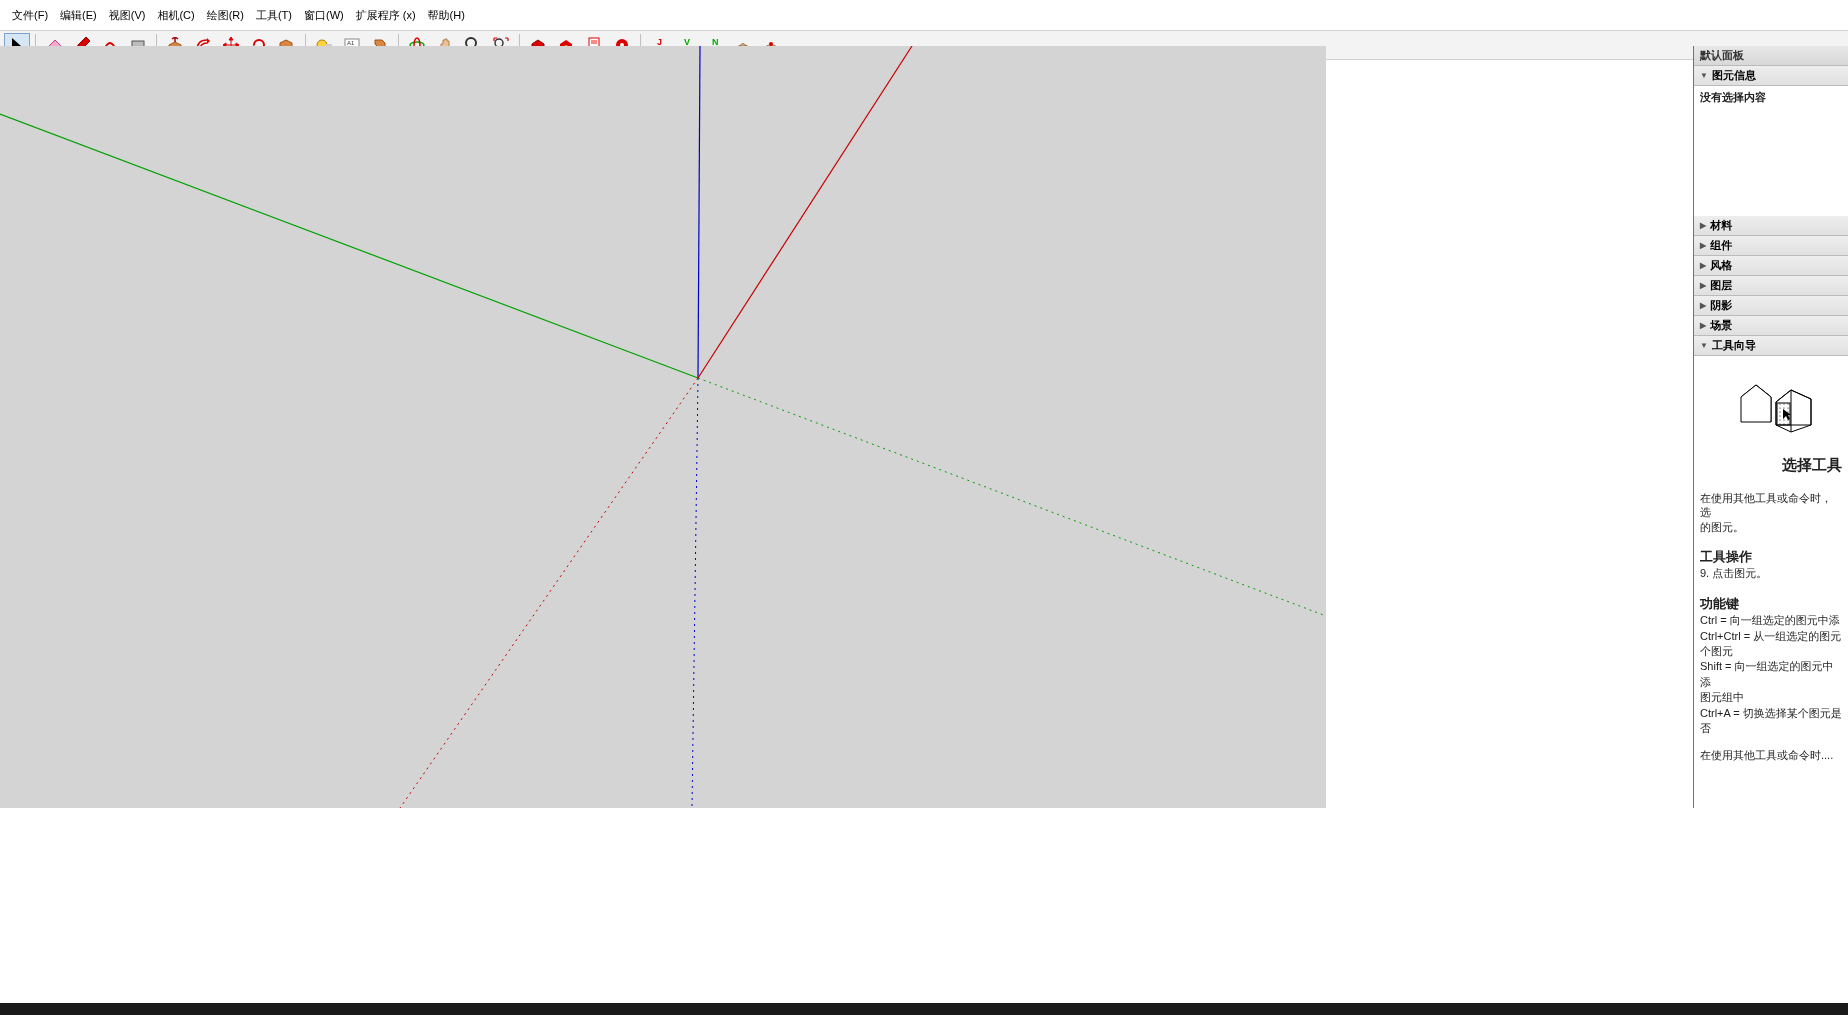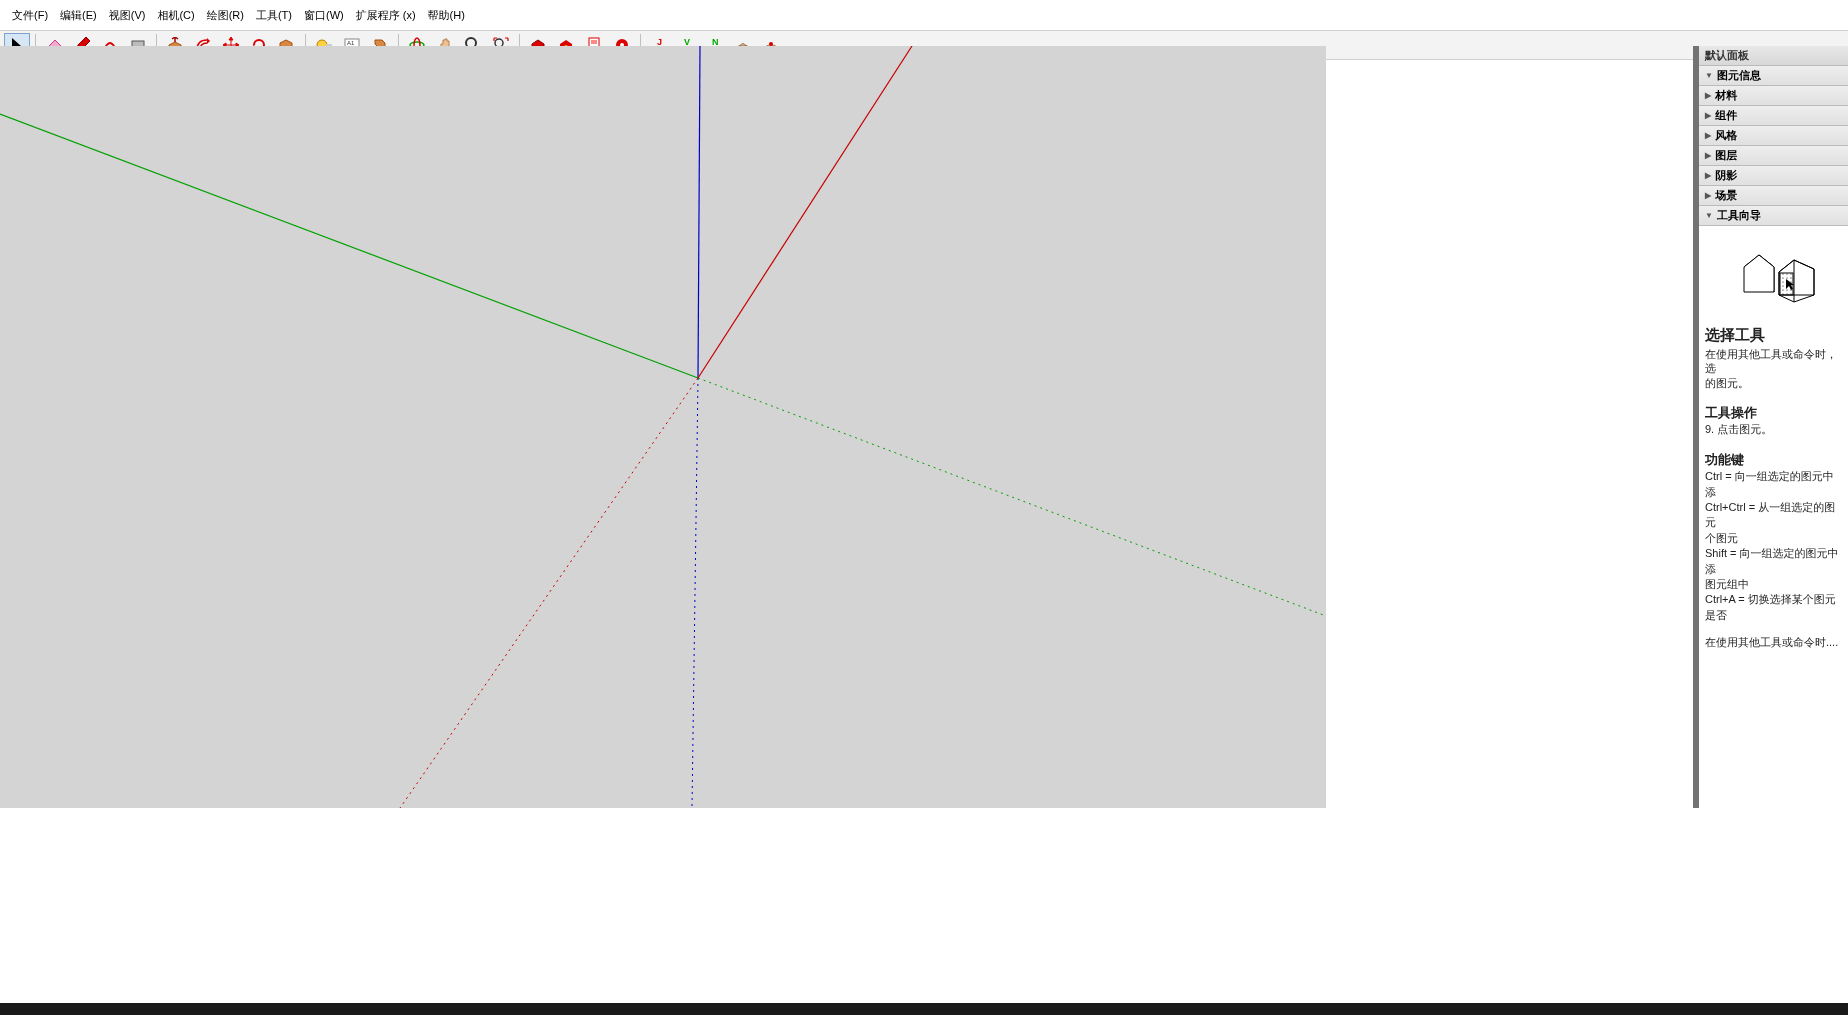--- a/index.html
+++ b/index.html
@@ -73,21 +73,21 @@
   background: #d4d4d4;
   overflow: hidden;
 }
 .side-panel {
   position: absolute;
   top: 46px;
   right: 0;
   width: 155px;
   height: 762px;
   background: #f0f0f0;
-  border-left: 6px solid #737373;
+  border-left: 1px solid #737373;
   display: flex;
   flex-direction: column;
 }
 .panel-title {
   background: linear-gradient(#e8e8e8, #d8d8d8);
   border-bottom: 1px solid #bbb;
   padding: 2px 6px;
   font-size: 11px;
   font-weight: bold;
   color: #333;
@@ -127,25 +127,26 @@
   height: 80px;
   display: flex;
   align-items: center;
   justify-content: center;
 }
 .instructor-title {
   font-size: 15px;
   font-weight: bold;
   margin-top: 12px;
   font-family: "SimSun", serif;
+  text-align: right;
 }
 .instructor-desc {
   font-size: 11px;
   line-height: 1.3;
-  margin-top: 2px;
+  margin-top: 16px;
 }
 .instructor-sub {
   font-size: 13px;
   font-weight: bold;
   margin-top: 14px;
 }
 .instructor-line {
   font-size: 11px;
   line-height: 1.4;
 }
@@ -351,20 +352,23 @@
   </svg>
 </div>
 
 <div class="side-panel">
   <div class="panel-title">默认面板</div>
 
   <div class="panel-section">
     <span class="tri">▼</span>
     <span>图元信息</span>
   </div>
+  <div class="entity-info">
+    <div style="font-weight:bold">没有选择内容</div>
+  </div>
 
   <div class="panel-section">
     <span class="tri">▶</span>
     <span>材料</span>
   </div>
   <div class="panel-section">
     <span class="tri">▶</span>
     <span>组件</span>
   </div>
   <div class="panel-section">

